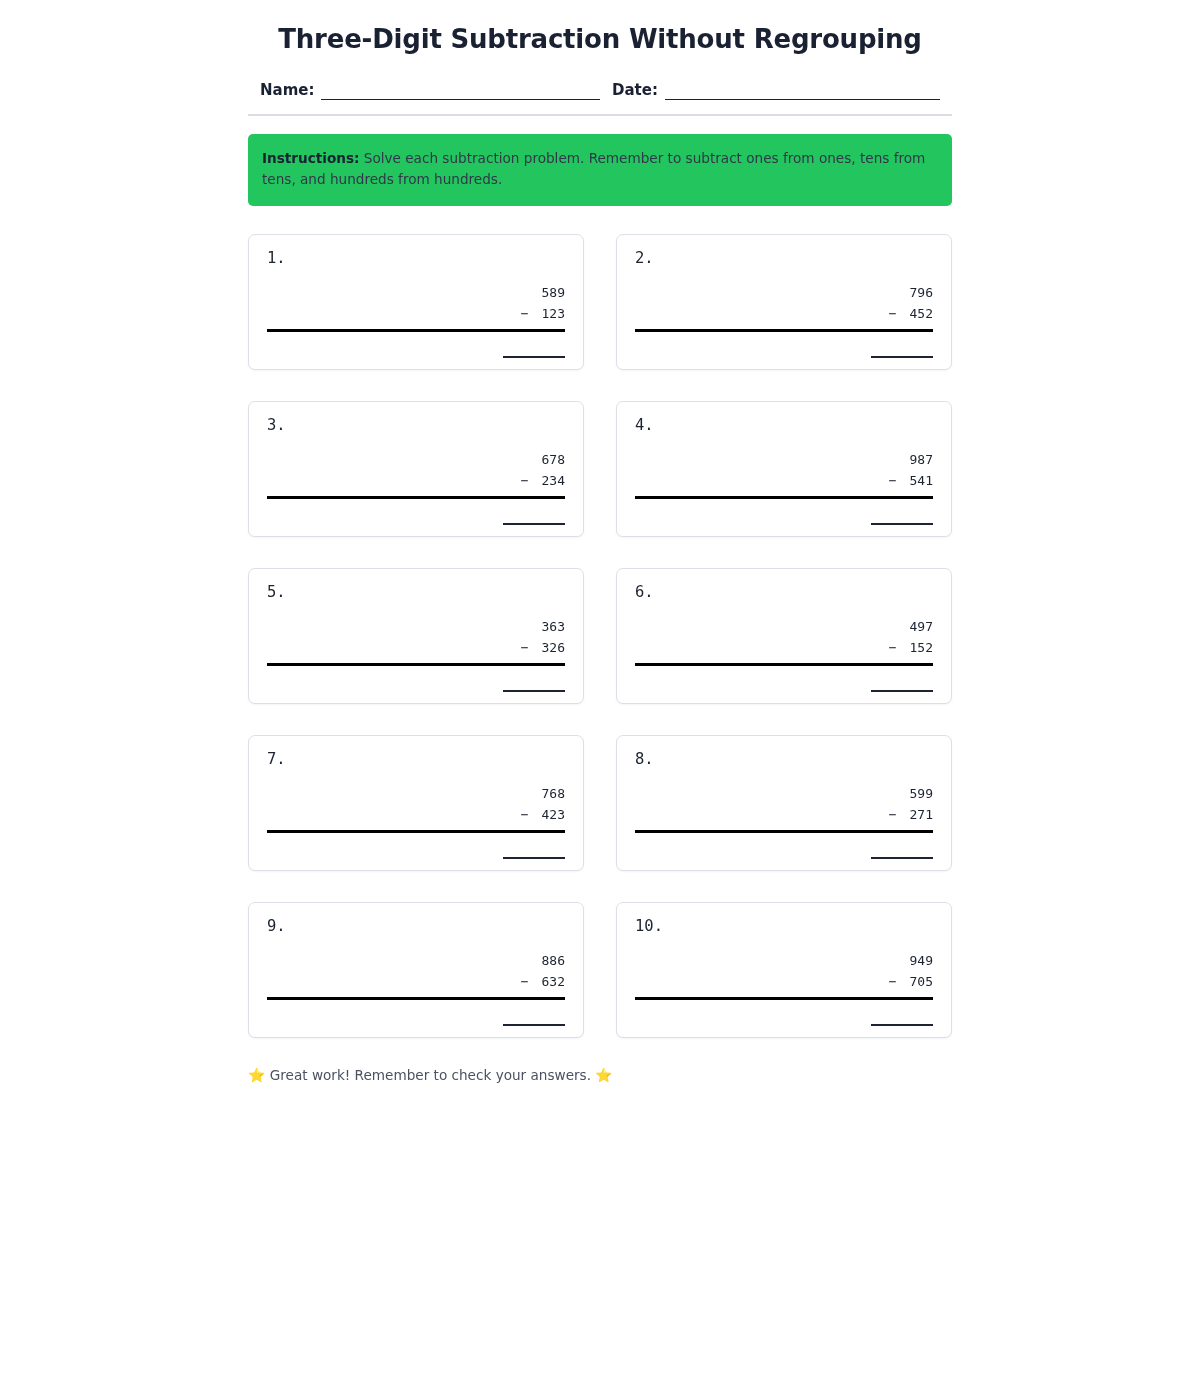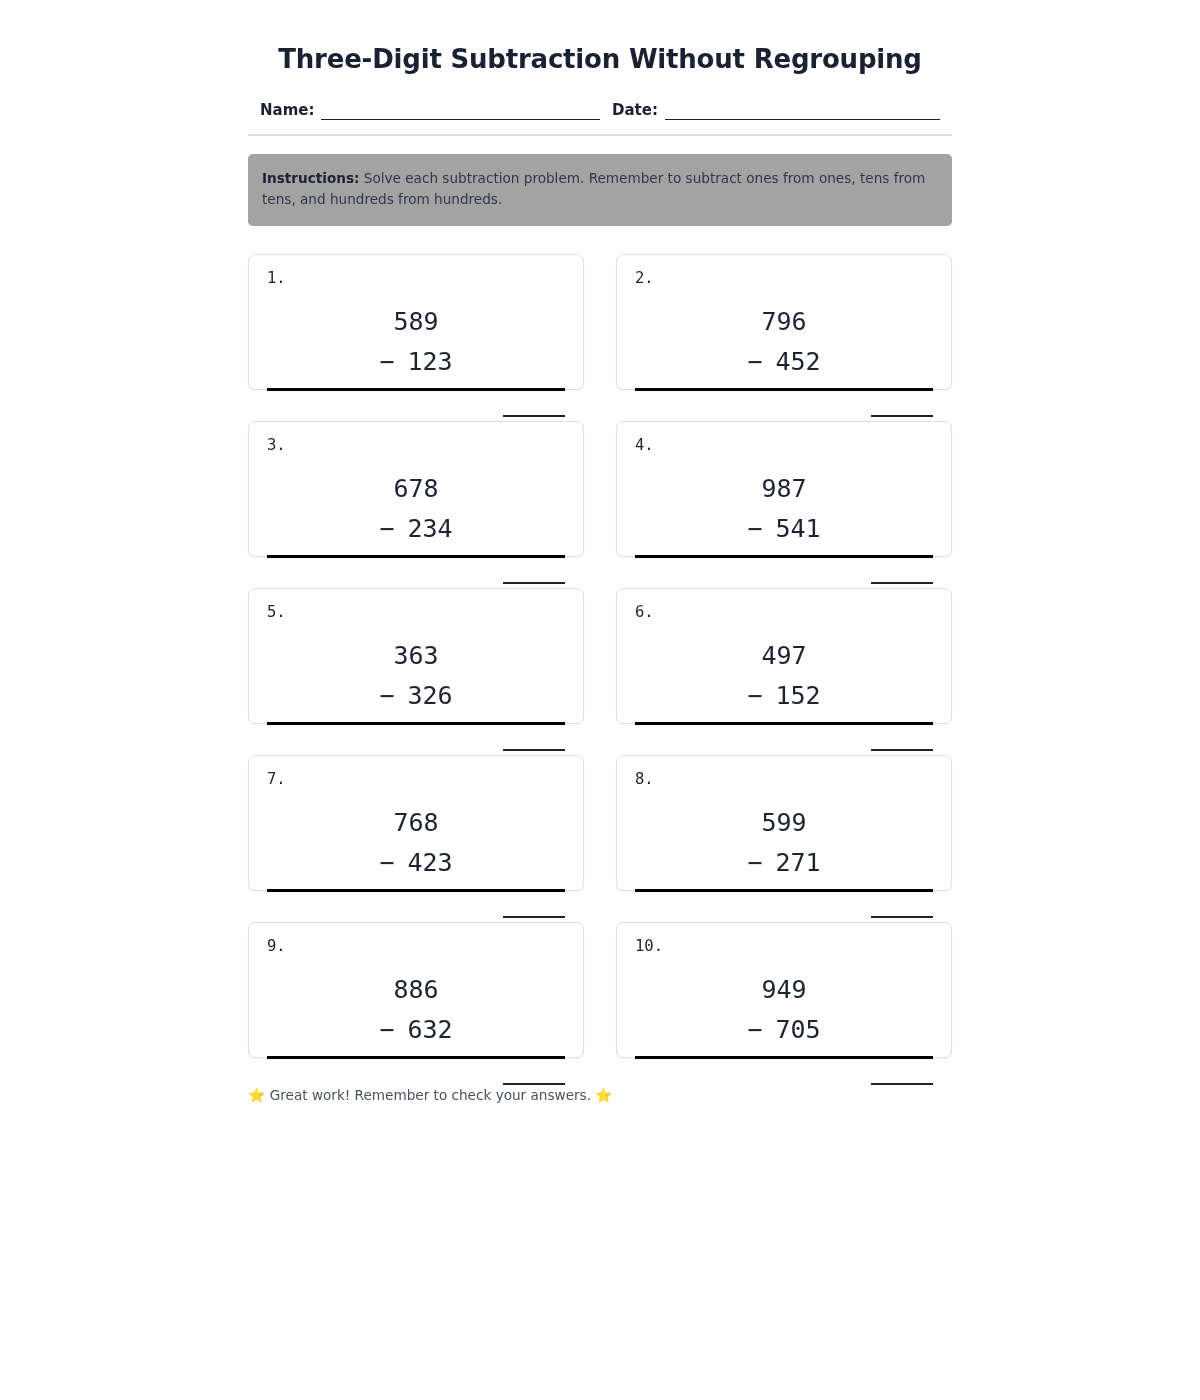--- a/index.html
+++ b/index.html
@@ -10,21 +10,21 @@
   body {
     width: 1200px;
     height: 1400px;
     font-family: "DejaVu Sans", "Liberation Sans", sans-serif;
     color: #1c2331;
     overflow: hidden;
   }
   .page {
     width: 704px;
     margin: 0 auto;
-    padding-top: 44px;
+    padding-top: 24px;
     box-sizing: content-box;
   }
 
   
   .worksheet-title {
     text-align: center;
     font-size: 26px;
     font-weight: bold;
     color: #1a2133;
     letter-spacing: -0.2px;
@@ -60,21 +60,21 @@
     margin-left: 7px;
   }
   .meta-divider {
     height: 0;
     border-top: 2px solid #d9dde3;
     margin: 0 0 18px 0;
   }
 
   
   .instructions-box {
-    background: #a3a3a3;
+    background: #22c55e;
     border-radius: 5px;
     padding: 14px 14px 16px 14px;
     margin-bottom: 28px;
   }
   .instructions-text {
     font-size: 13.6px;
     line-height: 1.55;
     color: #30374a;
     margin: 0;
   }
@@ -101,23 +101,23 @@
     position: relative;
   }
   .problem-number {
     font-family: "DejaVu Sans Mono", "Liberation Mono", monospace;
     font-size: 15.5px;
     color: #1c2331;
     line-height: 1;
   }
   .problem-stack {
     font-family: "DejaVu Sans Mono", "Liberation Mono", monospace;
-    font-size: 25px;
+    font-size: 13px;
     color: #1c2331;
-    text-align: center;
+    text-align: right;
     margin-top: 15px;
   }
   .stack-row {
     line-height: 1.62;
     white-space: pre;
   }
   .operator {
     margin-right: 13px;
   }
   .solve-rule {

